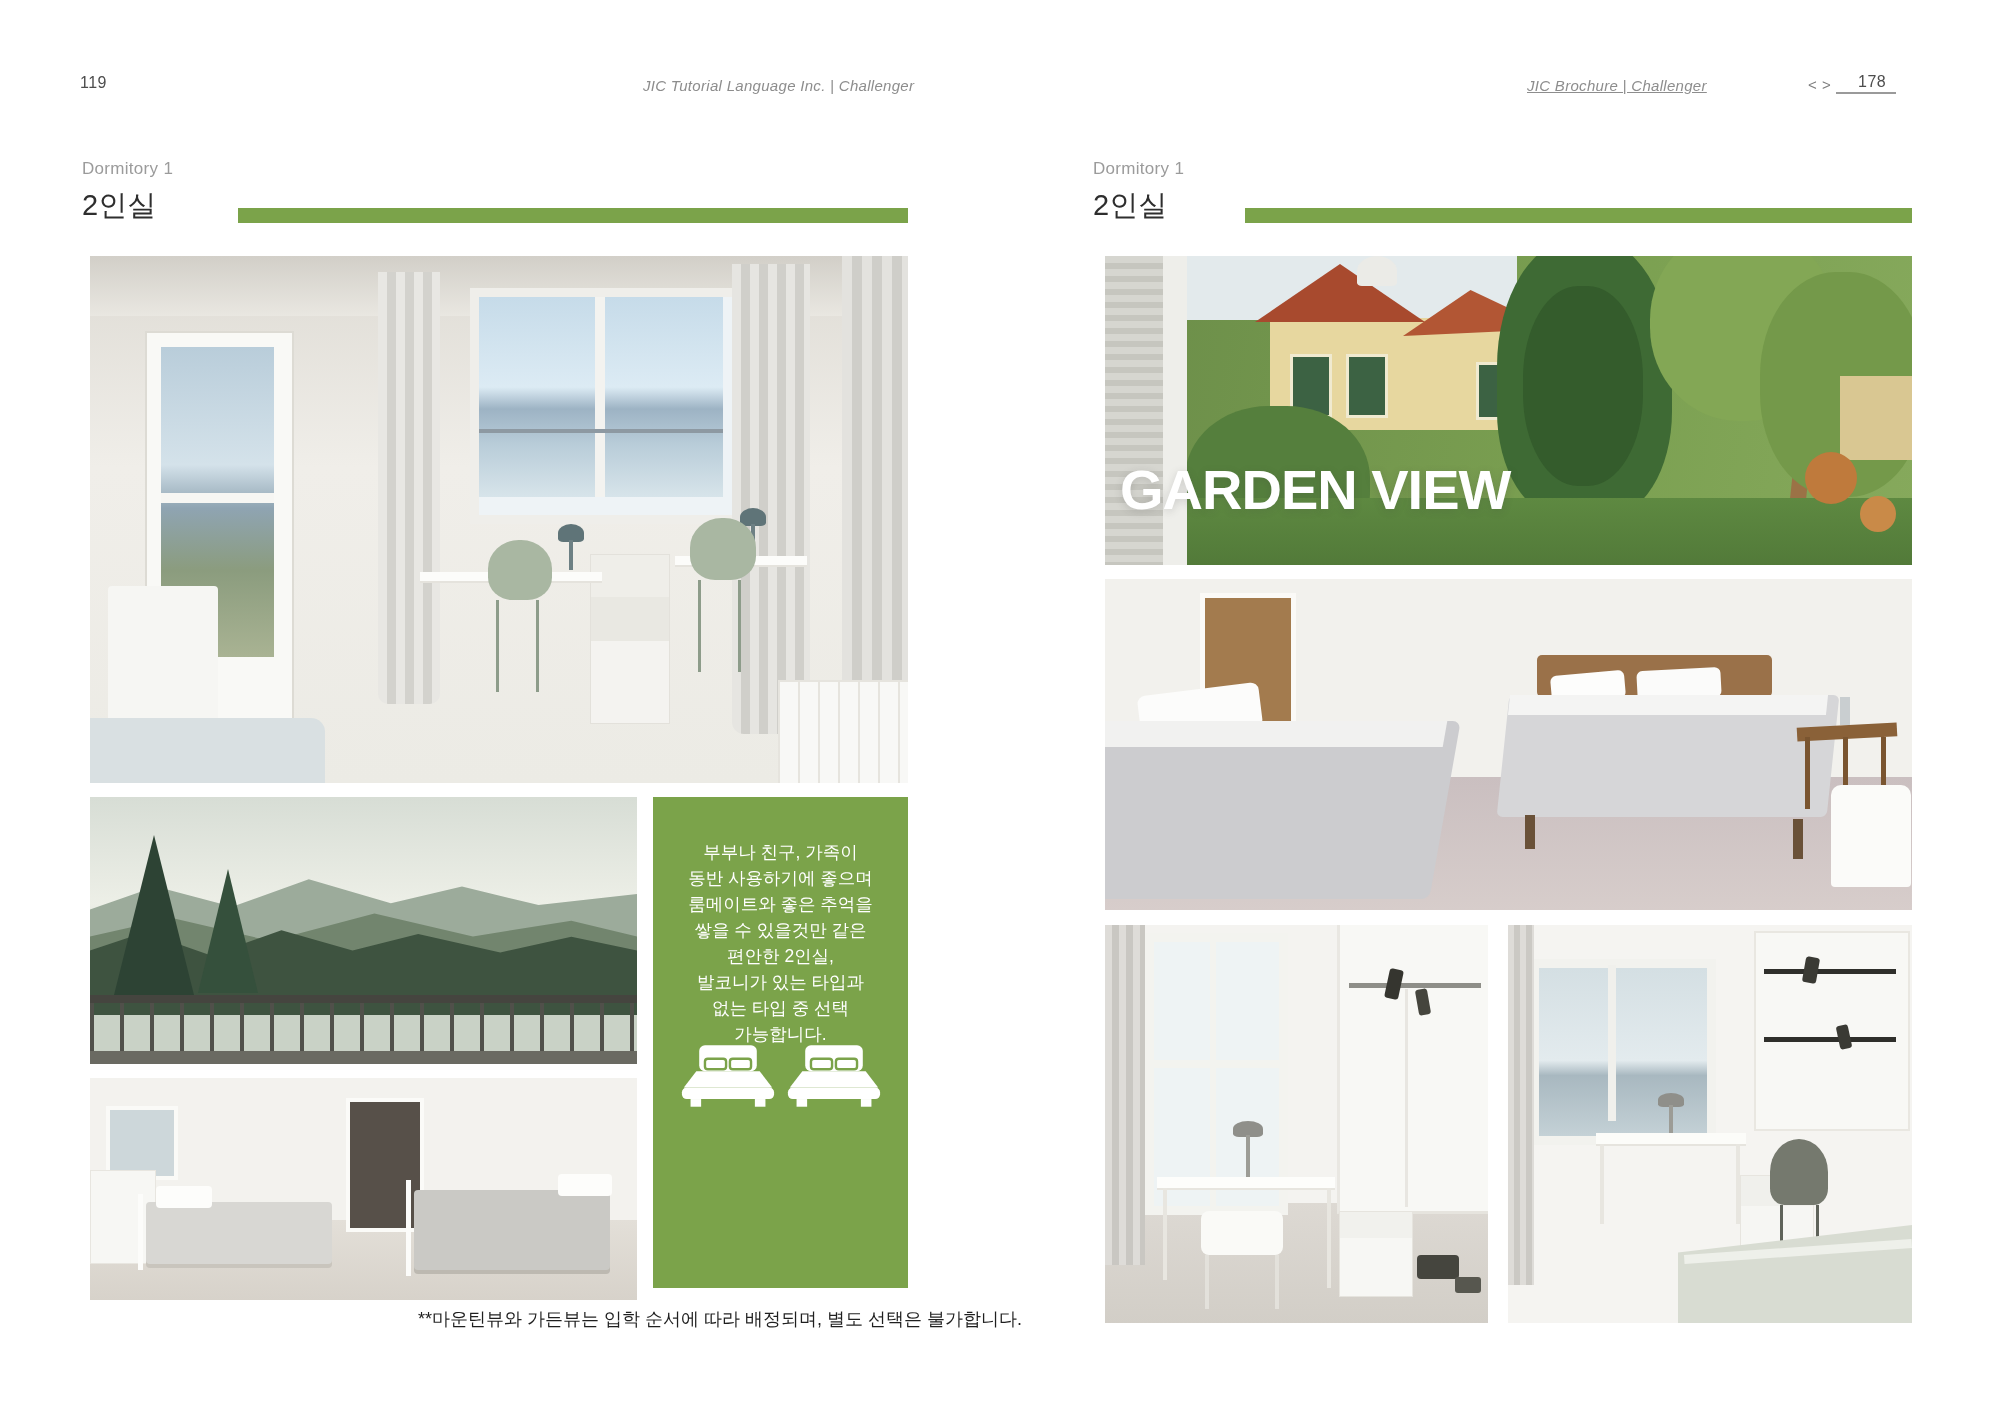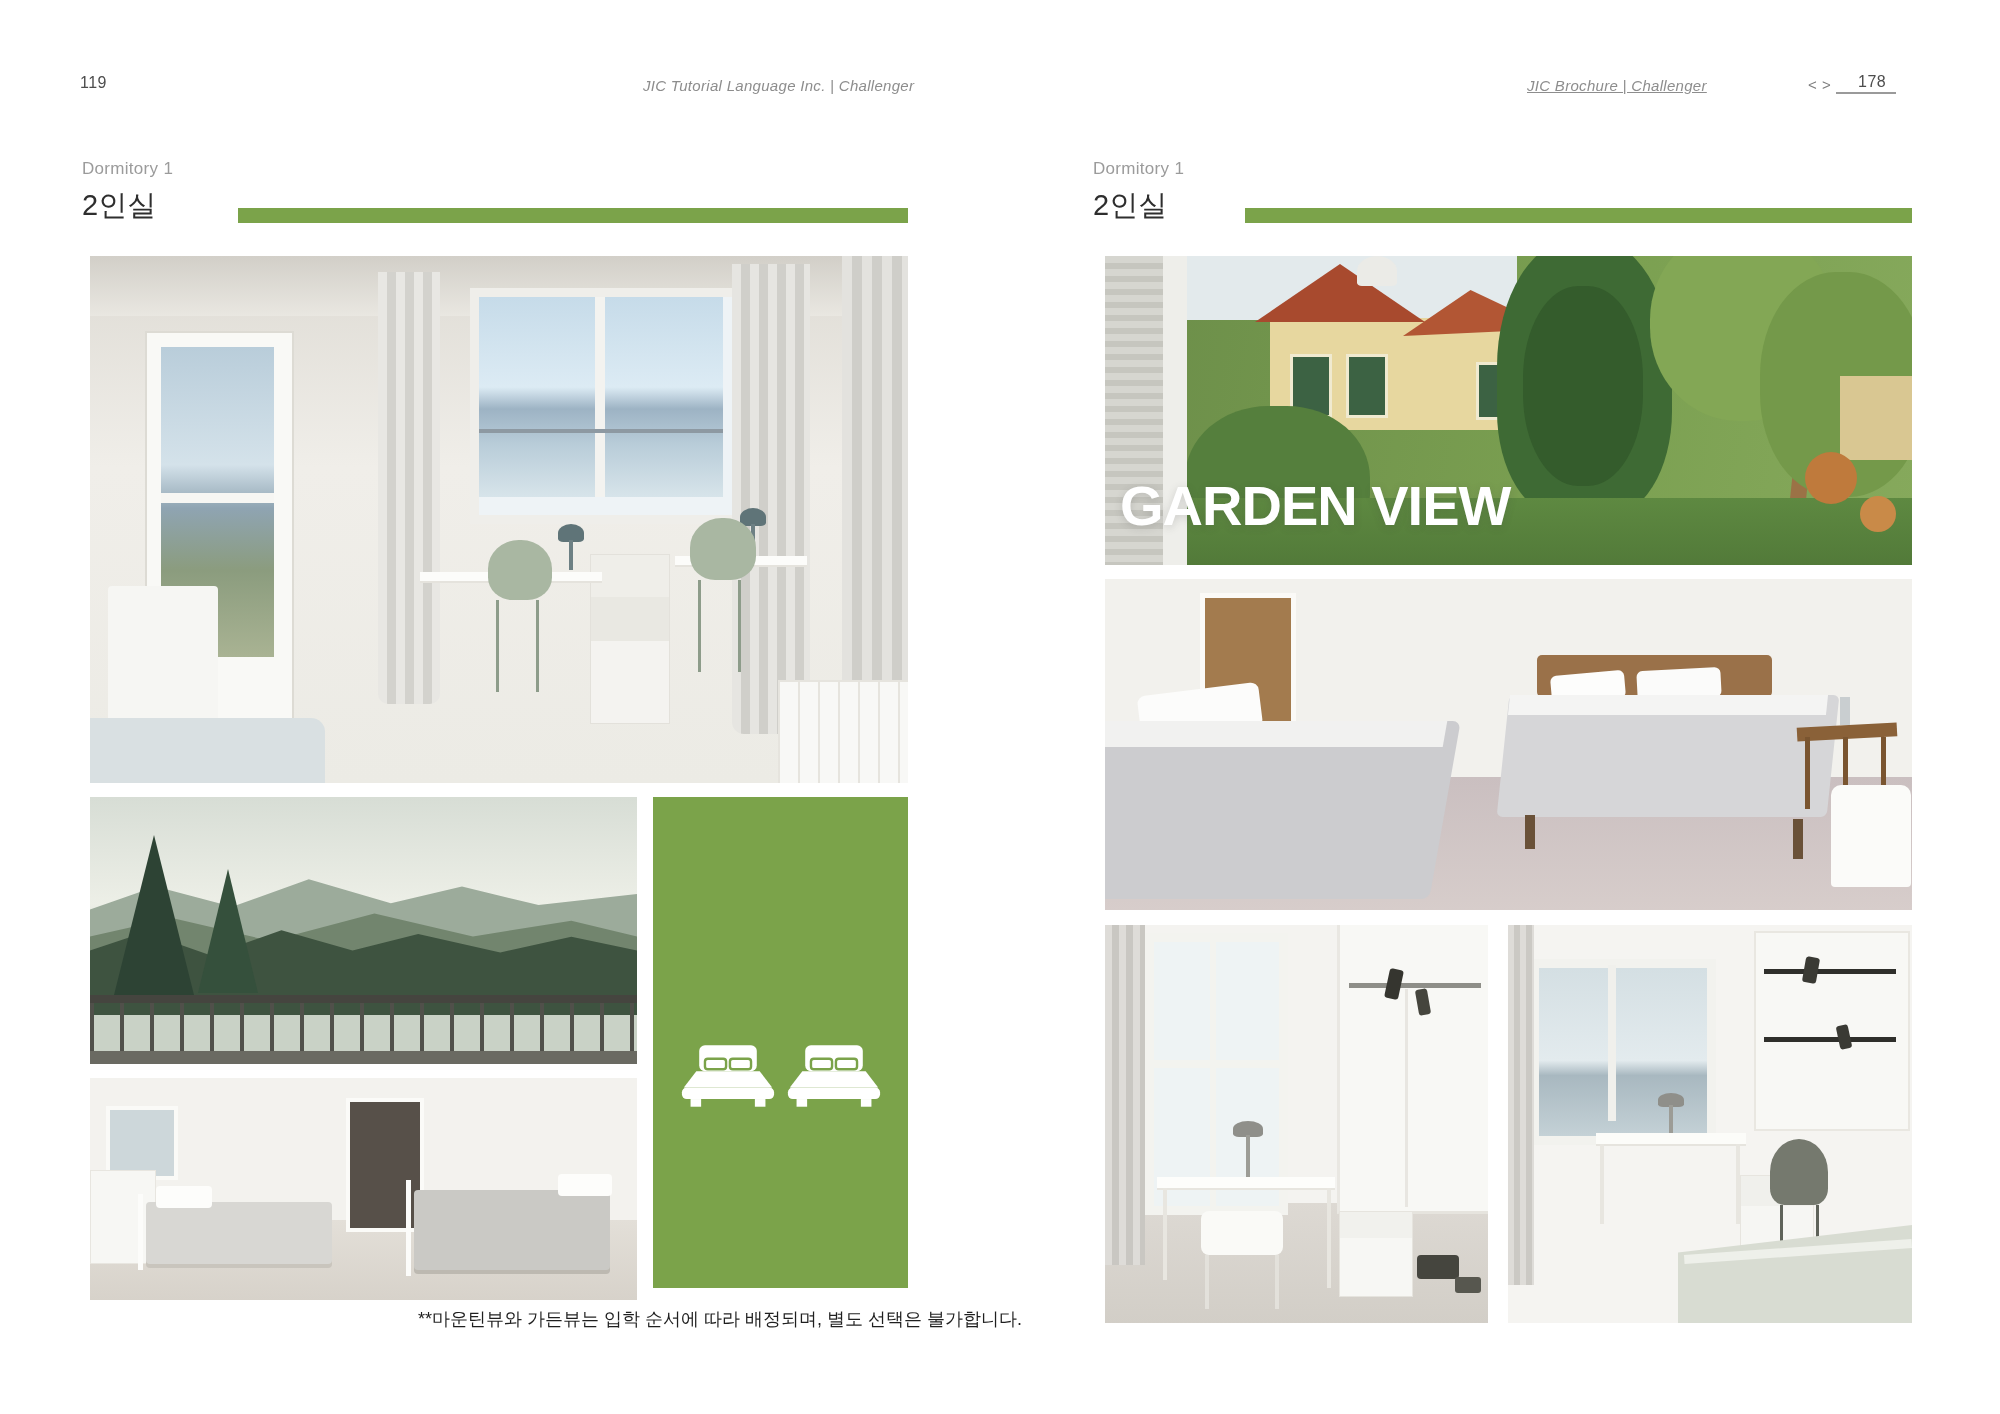--- a/index.html
+++ b/index.html
@@ -108,21 +108,21 @@
   .pD-pine{left:392px;top:-18px;width:175px;height:280px;background:#3e6a34;border-radius:46% 46% 38% 38%;}
   .pD-pine2{left:418px;top:30px;width:120px;height:200px;background:#345c2c;border-radius:46%;}
   .pD-treeR1{left:545px;top:-30px;width:185px;height:195px;background:#83a755;border-radius:48%;}
   .pD-treeR2{left:655px;top:16px;width:165px;height:225px;background:#74994a;border-radius:46%;}
   .pD-trunk{left:688px;top:120px;width:16px;height:190px;background:#9b7246;transform:rotate(6deg);}
   .pD-leftblob{left:80px;top:150px;width:185px;height:160px;background:#557f3d;border-radius:45%;}
   .pD-bush{left:58px;top:242px;width:749px;height:67px;background:linear-gradient(180deg,#5e8941,#527a39);}
   .pD-org1{left:700px;top:196px;width:52px;height:52px;background:#bf7a3c;border-radius:50%;}
   .pD-org2{left:755px;top:240px;width:36px;height:36px;background:#c98a48;border-radius:50%;}
   .pD-house2{left:735px;top:120px;width:72px;height:84px;background:#d9c792;}
-  #pD-title{left:15px;top:206px;margin-top:16px;}
+  #pD-title{left:15px;top:206px;}
   
   .pE-floor{left:0;top:198px;width:807px;height:133px;background:linear-gradient(180deg,#cabfc0,#d7cdcb);}
   .pE-door{left:95px;top:14px;width:86px;height:190px;background:#a37b4e;border:5px solid #fbfaf7;box-shadow:inset 0 -60px 0 #96704597;}
   .pE-hb{left:432px;top:76px;width:235px;height:42px;background:#9a7149;border-radius:5px;}
   .pE-p1{left:446px;top:94px;width:74px;height:28px;background:#fdfdfc;border-radius:6px;transform:rotate(-5deg);}
   .pE-p2{left:532px;top:90px;width:84px;height:30px;background:#fbfbfa;border-radius:6px;transform:rotate(-3deg);}
   .pE-bl2{left:398px;top:116px;width:330px;height:122px;background:#d6d6d8;border-radius:6px;transform:skewX(-6deg);}
   .pE-sheet2{left:404px;top:116px;width:318px;height:20px;background:#f4f4f3;transform:skewX(-6deg);}
   .pE-leg1{left:420px;top:236px;width:10px;height:34px;background:#6a5138;}
   .pE-leg2{left:688px;top:240px;width:10px;height:40px;background:#6a5138;}
@@ -244,20 +244,30 @@
     <div class="pC-door"></div>
     <div class="pC-bed1f"></div>
     <div class="pC-bed1m"></div>
     <div class="pC-bed1p"></div>
     <div class="pC-bed2f"></div>
     <div class="pC-bed2m"></div>
     <div class="pC-bed2p"></div>
   </div>
 
   <div id="infobox">
+    <div class="desc">
+      <div>부부나 친구, 가족이</div>
+      <div>동반 사용하기에 좋으며</div>
+      <div>룸메이트와 좋은 추억을</div>
+      <div>쌓을 수 있을것만 같은</div>
+      <div>편안한 2인실,</div>
+      <div>발코니가 있는 타입과</div>
+      <div>없는 타입 중 선택</div>
+      <div>가능합니다.</div>
+    </div>
     <div class="icons">
       <svg width="96" height="62" viewBox="0 0 100 64">
         <rect x="20" y="0" width="60" height="27" rx="6" fill="#fff"></rect>
         <rect x="26" y="14" width="22" height="11" rx="3" fill="#fff" stroke="#7BA34A" stroke-width="2.5"></rect>
         <rect x="52" y="14" width="22" height="11" rx="3" fill="#fff" stroke="#7BA34A" stroke-width="2.5"></rect>
         <polygon points="17,27 83,27 96,44 4,44" fill="#fff"></polygon>
         <rect x="2" y="44" width="96" height="12" rx="5" fill="#fff"></rect>
         <rect x="11" y="56" width="11" height="8" fill="#fff"></rect>
         <rect x="78" y="56" width="11" height="8" fill="#fff"></rect>
       </svg>

